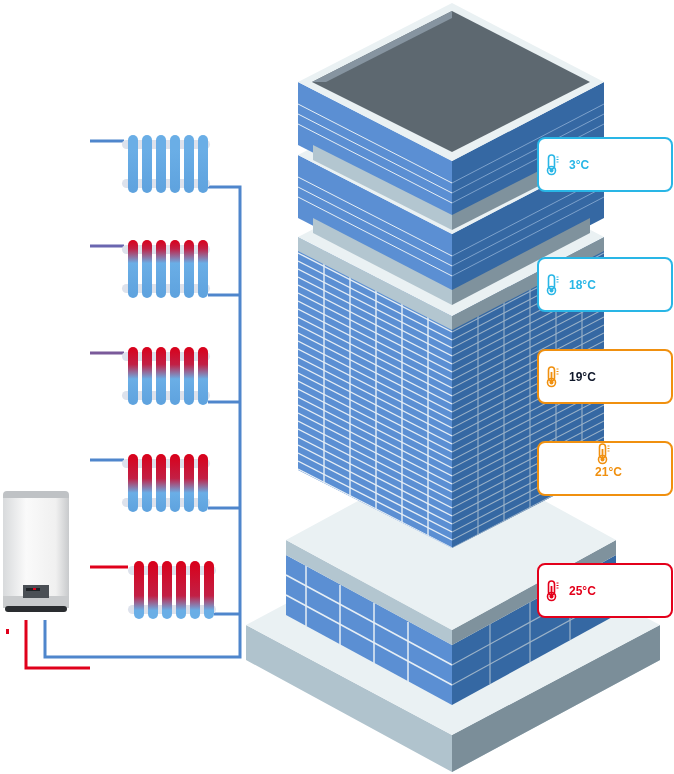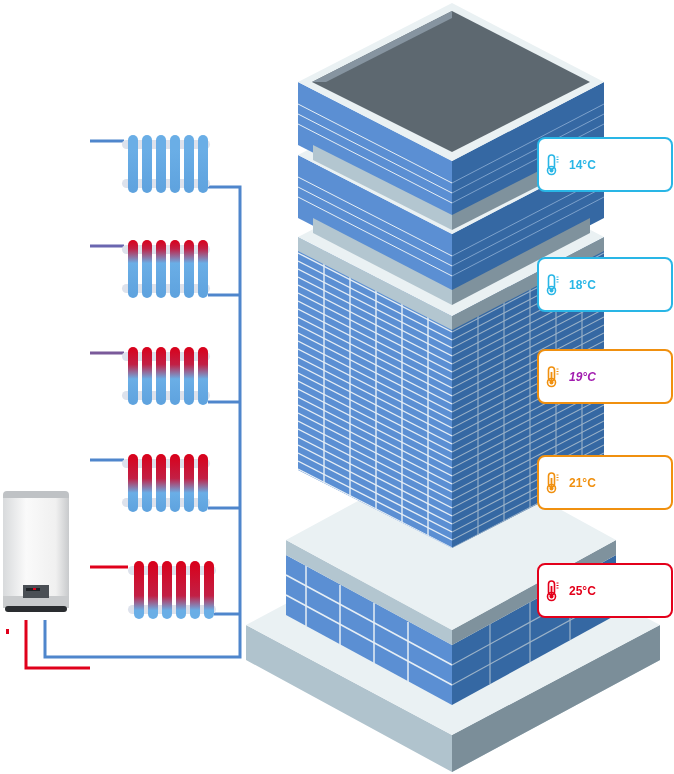--- a/index.html
+++ b/index.html
@@ -306,21 +306,21 @@
 <div id="cards">
     <div class="temp-card" style="top: 137px; border-color: rgb(41, 182, 230);">
       <svg class="thermo" viewBox="0 0 14 22">
         <rect x="2.5" y="1" width="6" height="14" rx="3" fill="none" stroke="#29b6e6" stroke-width="1.6"></rect>
         <circle cx="5.5" cy="16.5" r="4" fill="none" stroke="#29b6e6" stroke-width="1.6"></circle>
         <circle cx="5.5" cy="16.5" r="2" fill="#29b6e6"></circle>
         <line x1="10.5" y1="3" x2="12.5" y2="3" stroke="#29b6e6" stroke-width="1"></line>
         <line x1="10.5" y1="5.5" x2="12.5" y2="5.5" stroke="#29b6e6" stroke-width="1"></line>
         <line x1="10.5" y1="8" x2="12.5" y2="8" stroke="#29b6e6" stroke-width="1"></line>
       </svg>
-      <span class="label" style="color: rgb(41, 182, 230);">14°C</span>
+      <span class="label" style="color: rgb(41, 182, 230);">3°C</span>
     </div>
     <div class="temp-card" style="top: 257px; border-color: rgb(41, 182, 230);">
       <svg class="thermo" viewBox="0 0 14 22">
         <rect x="2.5" y="1" width="6" height="14" rx="3" fill="none" stroke="#29b6e6" stroke-width="1.6"></rect>
         <circle cx="5.5" cy="16.5" r="4" fill="none" stroke="#29b6e6" stroke-width="1.6"></circle>
         <circle cx="5.5" cy="16.5" r="2" fill="#29b6e6"></circle>
         <line x1="10.5" y1="3" x2="12.5" y2="3" stroke="#29b6e6" stroke-width="1"></line>
         <line x1="10.5" y1="5.5" x2="12.5" y2="5.5" stroke="#29b6e6" stroke-width="1"></line>
         <line x1="10.5" y1="8" x2="12.5" y2="8" stroke="#29b6e6" stroke-width="1"></line>
       </svg>
@@ -329,23 +329,23 @@
     <div class="temp-card" style="top: 349px; border-color: rgb(240, 144, 15);">
       <svg class="thermo" viewBox="0 0 14 22">
         <rect x="2.5" y="1" width="6" height="14" rx="3" fill="none" stroke="#f0900f" stroke-width="1.6"></rect>
         <circle cx="5.5" cy="16.5" r="4" fill="none" stroke="#f0900f" stroke-width="1.6"></circle>
         <circle cx="5.5" cy="16.5" r="2" fill="#f0900f"></circle>
         <rect x="4.6" y="6" width="1.8" height="9" fill="#f0900f"></rect>
         <line x1="10.5" y1="3" x2="12.5" y2="3" stroke="#f0900f" stroke-width="1"></line>
         <line x1="10.5" y1="5.5" x2="12.5" y2="5.5" stroke="#f0900f" stroke-width="1"></line>
         <line x1="10.5" y1="8" x2="12.5" y2="8" stroke="#f0900f" stroke-width="1"></line>
       </svg>
-      <span class="label" style="color: #a21caf; font-style: italic;">19°C</span>
-    </div>
-    <div class="temp-card" style="top: 455px; border-color: rgb(240, 144, 15);">
+      <span class="label" style="color: #0f172a;">19°C</span>
+    </div>
+    <div class="temp-card" style="top: 441px; border-color: rgb(240, 144, 15); flex-direction: column;">
       <svg class="thermo" viewBox="0 0 14 22">
         <rect x="2.5" y="1" width="6" height="14" rx="3" fill="none" stroke="#f0900f" stroke-width="1.6"></rect>
         <circle cx="5.5" cy="16.5" r="4" fill="none" stroke="#f0900f" stroke-width="1.6"></circle>
         <circle cx="5.5" cy="16.5" r="2" fill="#f0900f"></circle>
         <rect x="4.6" y="6" width="1.8" height="9" fill="#f0900f"></rect>
         <line x1="10.5" y1="3" x2="12.5" y2="3" stroke="#f0900f" stroke-width="1"></line>
         <line x1="10.5" y1="5.5" x2="12.5" y2="5.5" stroke="#f0900f" stroke-width="1"></line>
         <line x1="10.5" y1="8" x2="12.5" y2="8" stroke="#f0900f" stroke-width="1"></line>
       </svg>
       <span class="label" style="color: rgb(240, 144, 15);">21°C</span>

